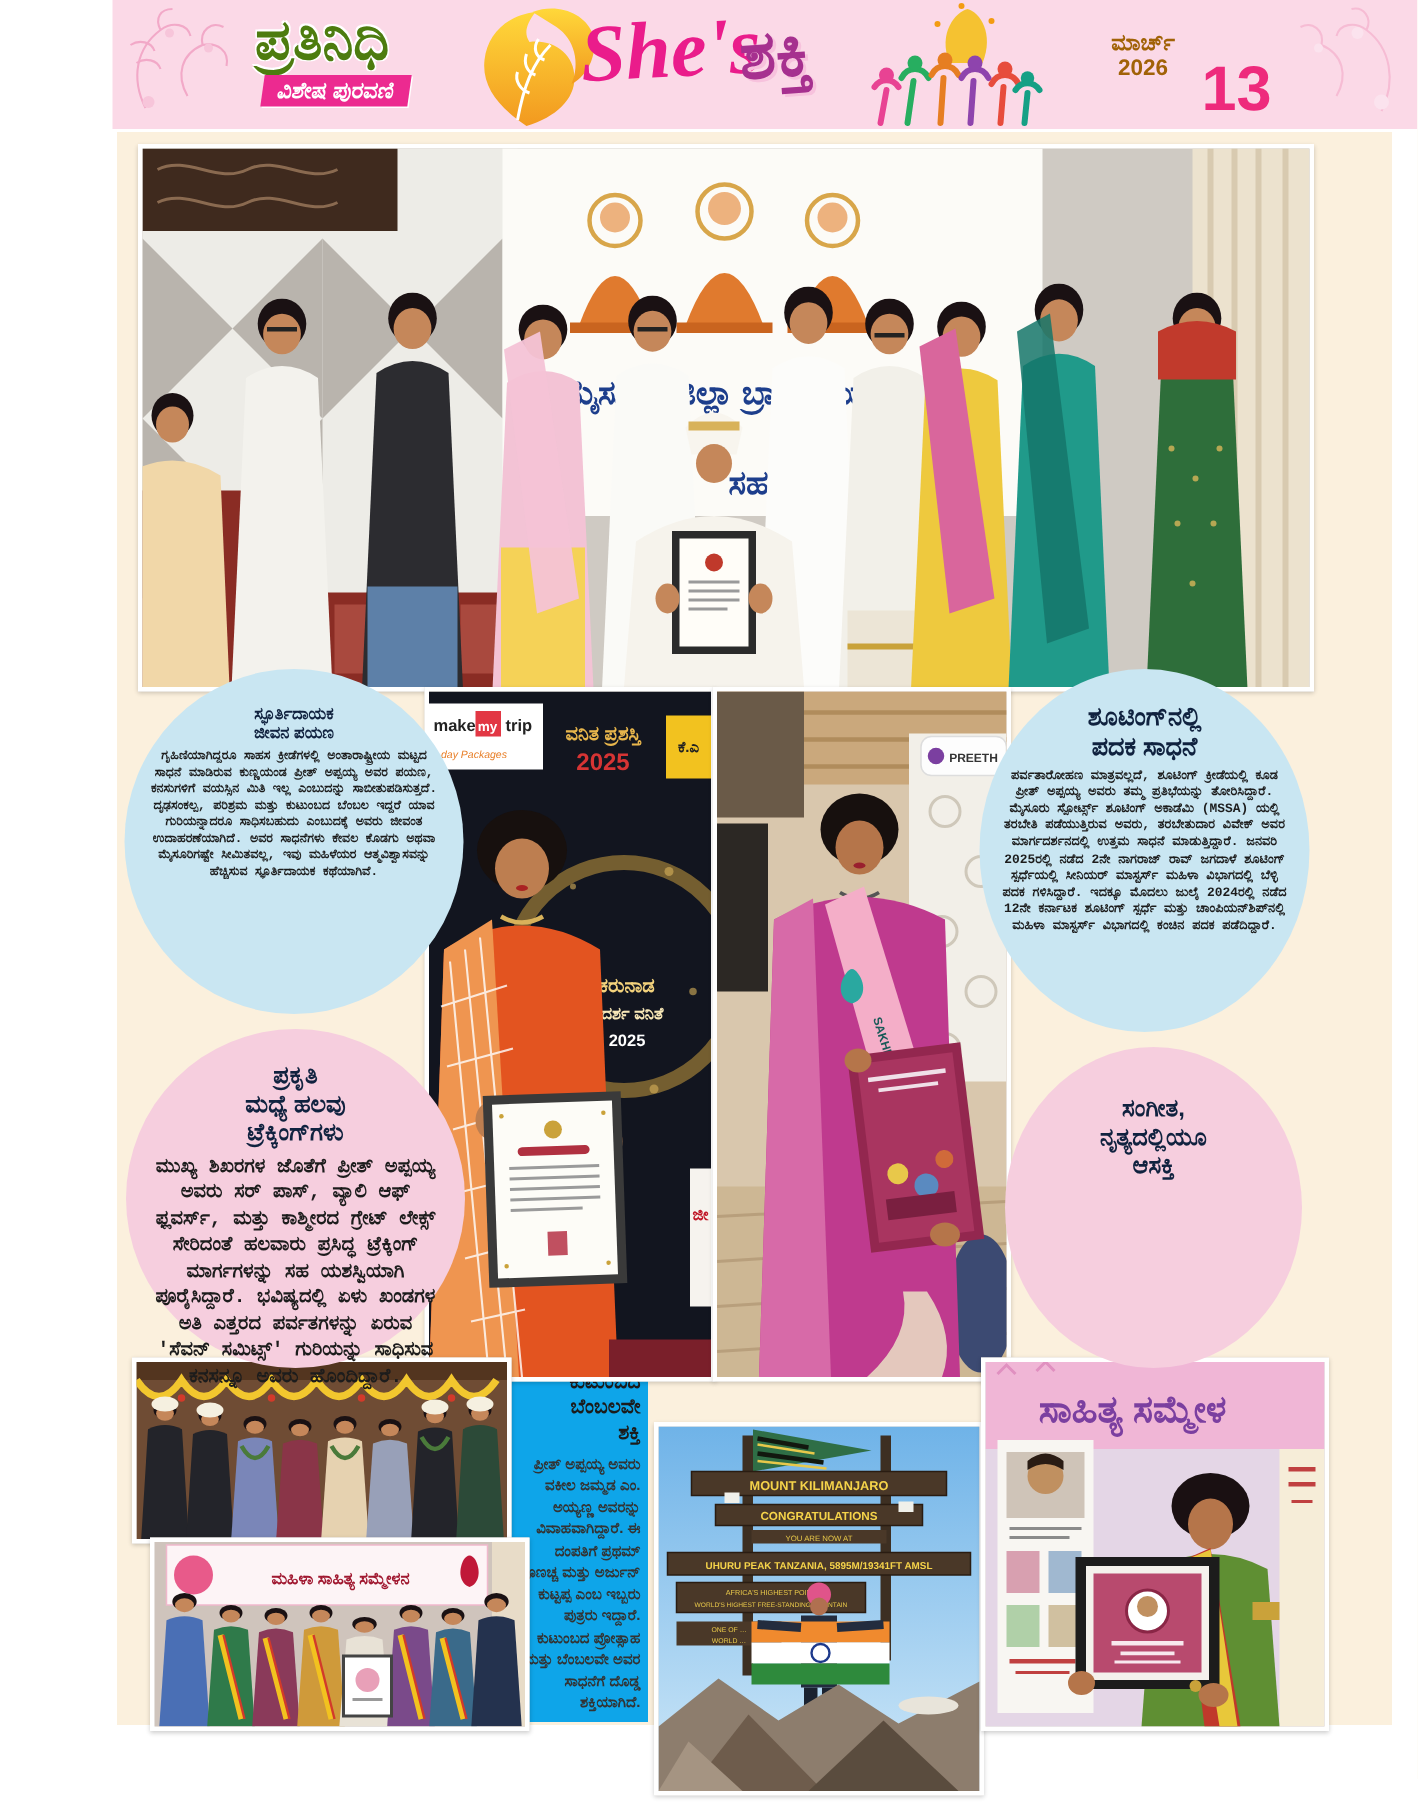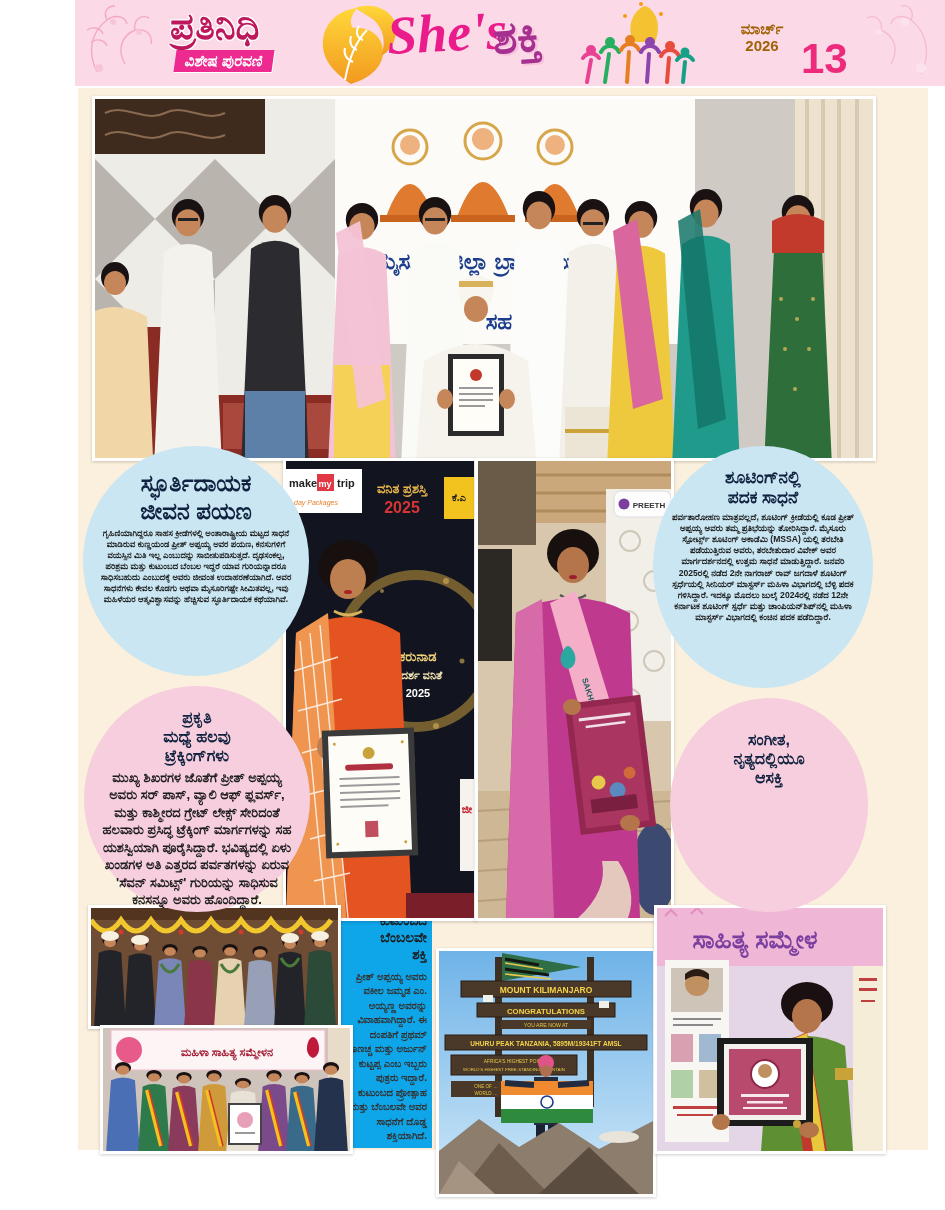--- a/index.html
+++ b/index.html
@@ -1,45 +1,45 @@
 <!DOCTYPE html>
 <html><head>
 <meta charset="utf-8">
 <style>
   html,body{margin:0;padding:0;background:#fff;}
   #page{position:relative;width:945px;height:1210px;background:#ffffff;overflow:hidden;
         font-family:"Liberation Sans","DejaVu Sans",sans-serif;}
   .abs{position:absolute;}
   
   #masthead{left:75px;top:0;width:870px;height:86px;background:#fbd9e7;}
-  #brand{left:95px;top:6px;font-size:37px;font-weight:bold;color:#be185d;
+  #brand{left:95px;top:6px;font-size:37px;font-weight:bold;color:#4d7c0f;
          text-shadow:1px 1px 0 #fff,-1px -1px 0 #fff,1px -1px 0 #fff,-1px 1px 0 #fff;}
   #brand-tagline{left:100px;top:50px;background:#ec2a90;color:#fff;font-size:15px;font-weight:bold;
          padding:2px 10px;transform:skew(-8deg);box-shadow:1px 1px 0 #fff;}
   #shes{left:312px;top:2px;font-size:54px;font-weight:bold;font-style:italic;
         font-family:"Liberation Serif","DejaVu Serif",serif;color:#ea1c8b;transform:rotate(-3deg);}
   #shakti{left:418px;top:12px;font-size:44px;font-weight:bold;color:#a6308f;transform:rotate(-4deg);
         text-shadow:2px 2px 0 #f7c2dd;}
   #date-block{left:655px;top:20px;width:64px;text-align:center;font-weight:bold;color:#a16207;
         font-size:15px;line-height:1.15;white-space:pre-line;}
   #page-number{left:726px;top:8px;font-size:42px;font-weight:bold;color:#ee2a7c;margin-top:27px;}
   
   #cream{left:78px;top:88px;width:850px;height:1062px;background:#fbf0dd;}
   .photo{background:#d8d4cf;border:3px solid #fff;box-shadow:0 1px 3px rgba(0,0,0,.2);z-index:2;}
   .bubble{border-radius:50%;text-align:center;z-index:6;box-sizing:border-box;}
   .bubble.blue{background:#c9e6f2;}
   .bubble.pink{background:#f6cede;}
   .bubble h3{margin:0;font-weight:bold;color:#10223f;white-space:pre-line;line-height:1.2;}
-  .bubble p{margin:3px 0 0;font-weight:600;color:#1c1c1c;}
+  .bubble p{margin:3px 0 0;font-weight:600;color:#1c1c1c;font-family:Liberation Mono, monospace;}
   #bubble-1{left:83px;top:446px;width:226px;height:230px;padding:24px 16px 0;}
-  #bubble-1 h3{font-size:23px;} #bubble-1 p{font-size:8.4px;line-height:1.3;}
+  #bubble-1 h3{font-size:11px;} #bubble-1 p{font-size:8.4px;line-height:1.3;}
   #bubble-2{left:653px;top:446px;width:220px;height:242px;padding:22px 14px 0;}
   #bubble-2 h3{font-size:17px;} #bubble-2 p{font-size:8.6px;line-height:1.3;}
   #bubble-3{left:84px;top:686px;width:226px;height:226px;padding:22px 16px 0;}
-  #bubble-3 h3{font-size:16px;} #bubble-3 p{font-size:13px;line-height:1.35;}
+  #bubble-3 h3{font-size:16px;font-family:Liberation Serif, serif;} #bubble-3 p{font-size:13px;line-height:1.35;}
   #bubble-4{left:670px;top:698px;width:198px;height:214px;padding:20px 12px 0;}
   #bubble-4 h3{font-size:16px;margin-top:12px;} #bubble-4 p{font-size:9.2px;line-height:1.35;}
   
   #family-col{left:338px;top:905px;width:94px;height:243px;background:#0ea5e9;text-align:right;
         box-sizing:border-box;padding:8px 5px;}
   #family-col h3{margin:0;font-size:13.5px;font-weight:bold;color:#1b1b1b;white-space:pre-line;line-height:1.25;}
   #family-col p{margin:6px 0 0;font-size:10px;font-weight:600;color:#333;line-height:1.45;}
   svg{display:block;}
   .svgtext{font-family:"Liberation Sans",sans-serif;}
 </style>

